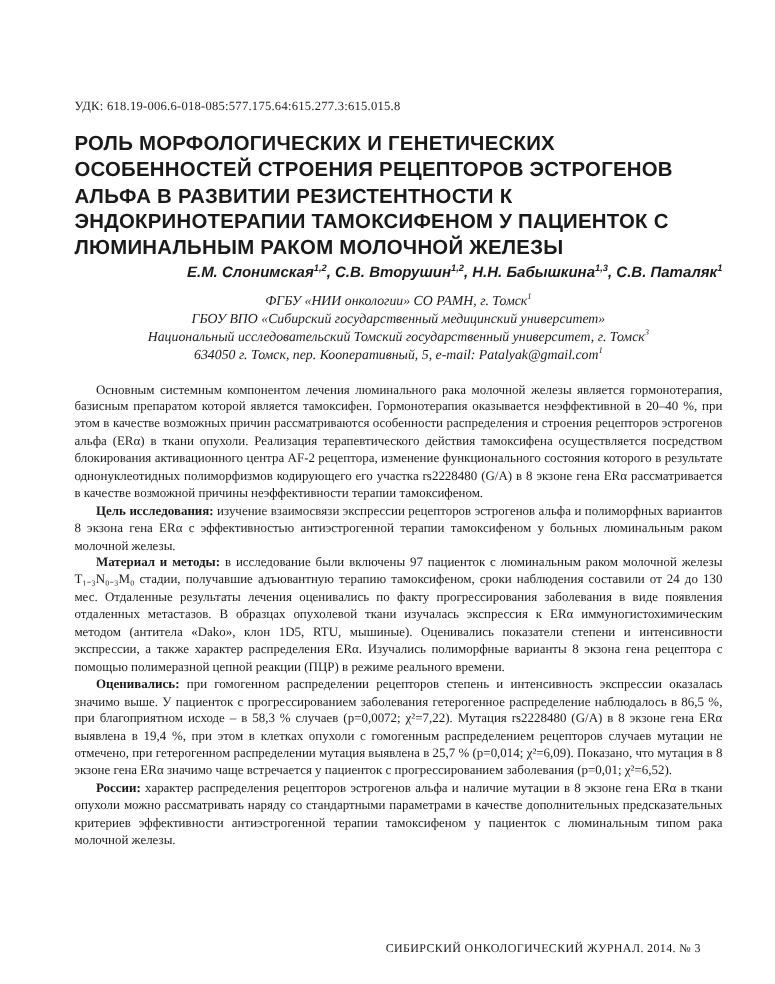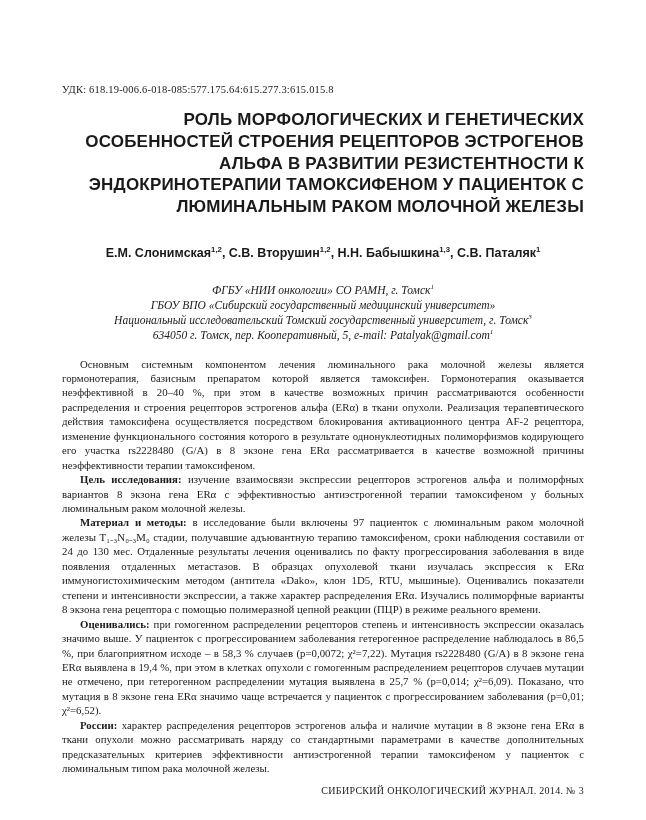--- a/index.html
+++ b/index.html
@@ -6,43 +6,44 @@
   html, body { background: #ffffff; }
   body {
     width: 646px; height: 820px;
     font-family: "Liberation Serif", serif;
     color: #1a1a1a;
   }
   .page {
     position: relative;
     width: 646px; height: 820px;
     background: #ffffff;
-    padding: 84px 62px 0 62px;
+    padding: 84px 44px 0 62px;
     overflow: hidden;
   }
   .udc {
     font-size: 10.5px;
     letter-spacing: 0.2px;
     margin-bottom: 14px;
   }
   .title {
     font-family: "Liberation Sans", sans-serif;
     font-weight: bold;
     font-size: 17px;
     line-height: 1.28;
-    text-align: right;
+    text-align: left;
     letter-spacing: 0.2px;
-    margin-bottom: 28px;
+    margin-bottom: 2px;
   }
   .authors {
     font-family: "Liberation Sans", sans-serif;
     font-weight: bold;
     font-size: 12.5px;
-    text-align: center;
-    margin-bottom: 23px;
+    text-align: right;
+    margin-bottom: 10px;
+    font-style: italic;
   }
   .authors sup, .aff-line sup {
     font-size: 0.62em;
     vertical-align: super;
     line-height: 0;
   }
   .affiliations {
     font-style: italic;
     font-size: 11.5px;
     line-height: 1.3;

